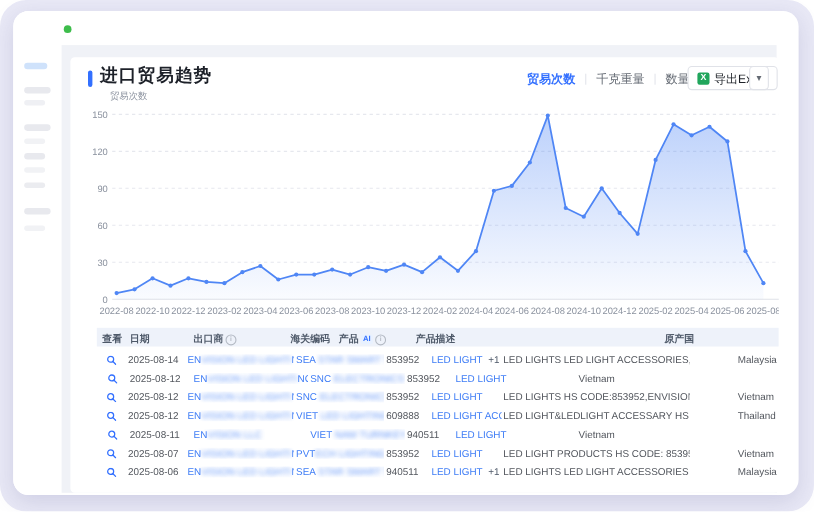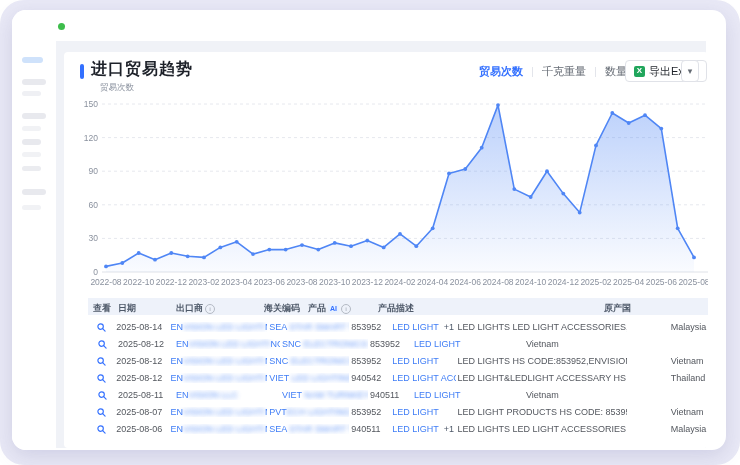--- a/index.html
+++ b/index.html
@@ -285,21 +285,21 @@
                   <line x1="6.3" y1="6.3" x2="9" y2="9" stroke="#3370ff" stroke-width="1.3" stroke-linecap="round"></line>
                 </svg>
               </div>
               <div class="td c2">2025-08-12</div>
               <div class="td c3">
                 <span class="link"><span>EN</span><span class="blurred">VISION LED LIGHTI</span><span>NG L...</span></span>
               </div>
               <div class="td c4">
                 <span class="link"><span>VIET</span><span class="blurred"> LED LIGHTING </span></span>
               </div>
-              <div class="td c5">940542</div>
+              <div class="td c5">609888</div>
               <div class="td c6">
                 <span class="link">LED LIGHT ACCESSORY</span>
               </div>
               <div class="td c7">LED LIGHT&amp;LEDLIGHT ACCESSARY HS CODE: 940542&amp;940</div>
               <div class="td c8">Thailand</div>
             </div>
             <div class="tr">
               <div class="td c1">
                 <svg class="mag" width="9" height="9" viewBox="0 0 10 10">
                   <circle cx="4" cy="4" r="3" fill="none" stroke="#3370ff" stroke-width="1.3"></circle>

